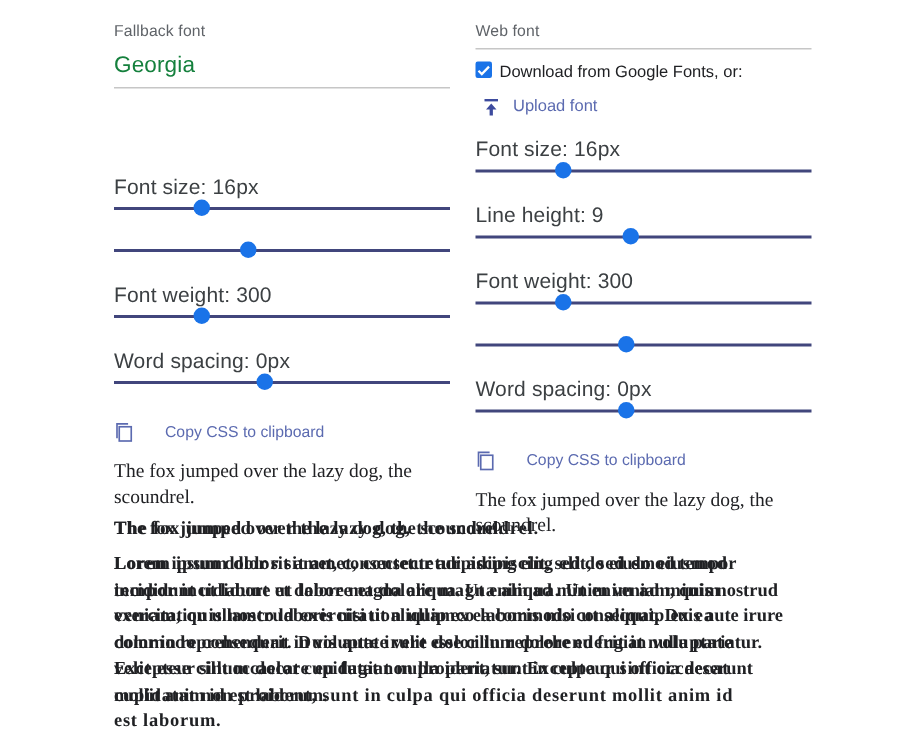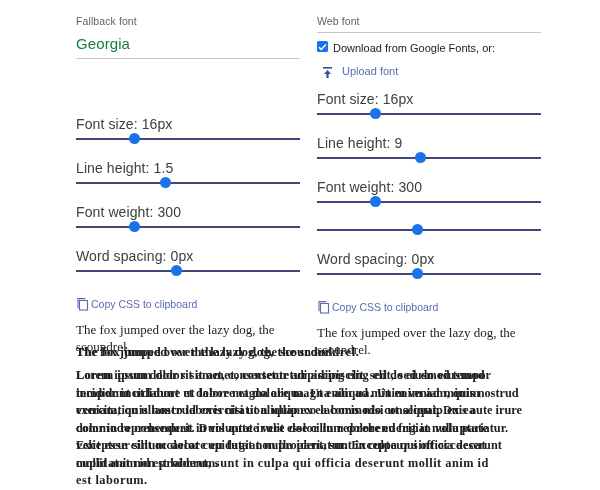--- a/index.html
+++ b/index.html
@@ -113,21 +113,21 @@
     width: 11px; height: 11px;
     margin-left: -5.5px;
     border-radius: 50%;
     background: #1a73e8;
   }
 
   
   .copy-row {
     display: flex;
     align-items: center;
-    gap: 1px;
+    gap: 20px;
     margin-top: 21px;
     margin-bottom: 10px;
   }
   .copy-icon { flex: 0 0 auto; width: 14px; height: 14px; }
   .copy-label {
     font-size: 10.5px;
     color: #5b6ab0;
     line-height: 14px;
   }
 
@@ -197,21 +197,20 @@
 
         <div class="slider-group">
           <div class="slider-label">Font size: 16px</div>
           <div class="slider-track">
             <div class="slider-rail"></div>
             <div class="slider-thumb" style="left:26%"></div>
           </div>
         </div>
 
         <div class="slider-group">
-          <div class="slider-label">Line height: 1.5</div>
           <div class="slider-track">
             <div class="slider-rail"></div>
             <div class="slider-thumb" style="left:40%"></div>
           </div>
         </div>
 
         <div class="slider-group">
           <div class="slider-label">Font weight: 300</div>
           <div class="slider-track">
             <div class="slider-rail"></div>

